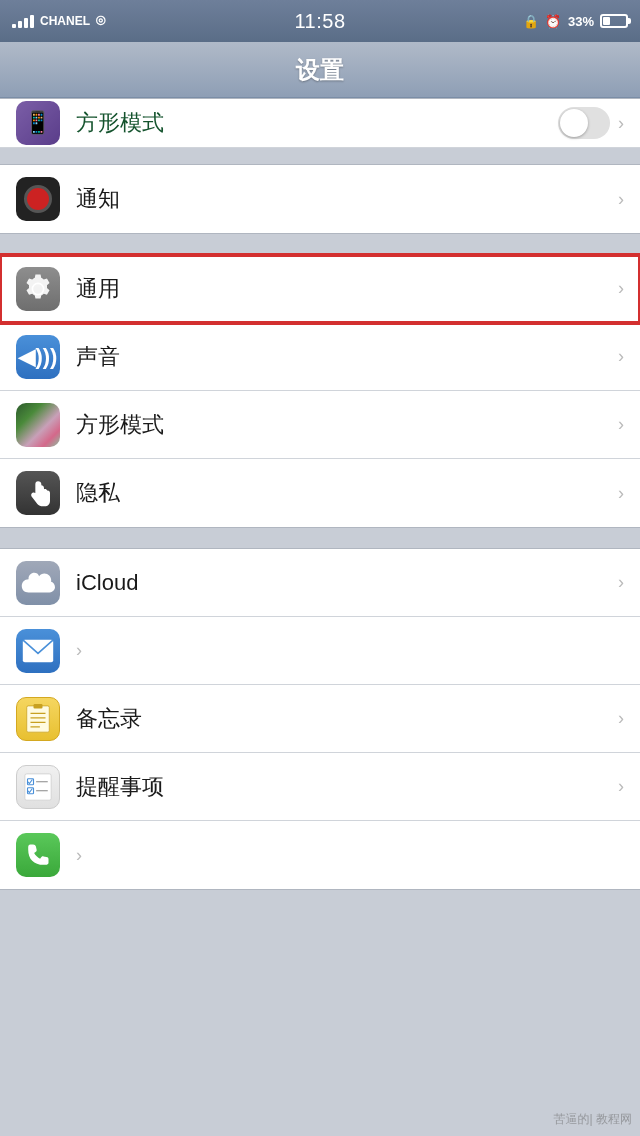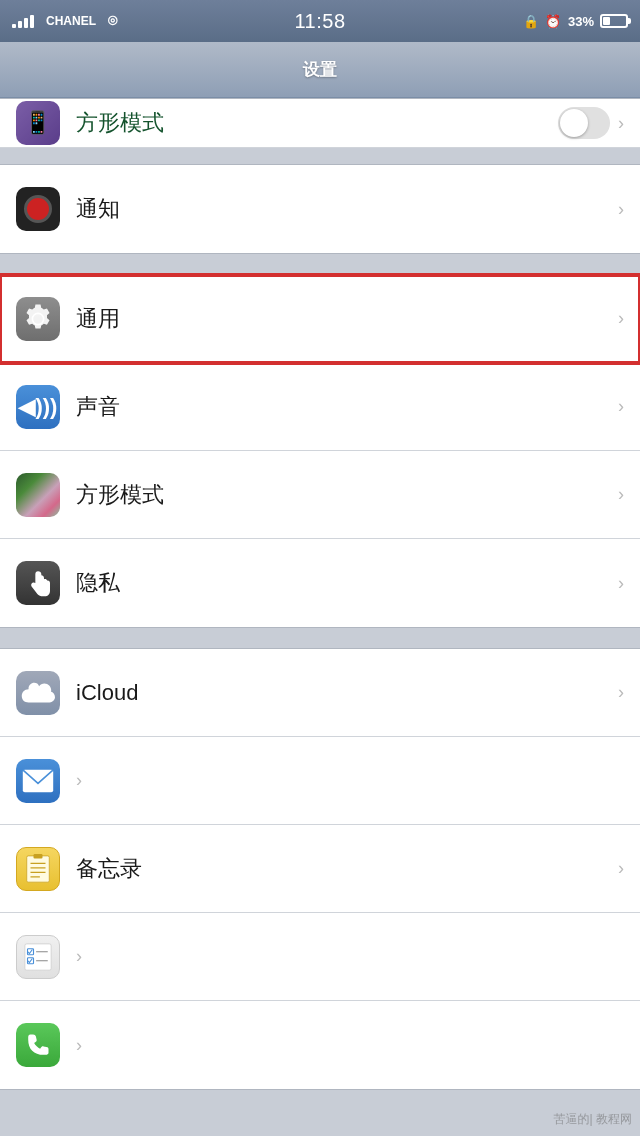--- a/index.html
+++ b/index.html
@@ -19,21 +19,21 @@
       background: linear-gradient(to bottom, #6e7f9a, #5a6d87);
       display: flex;
       align-items: center;
       justify-content: space-between;
       padding: 0 12px;
       position: relative;
     }
     .status-left {
       display: flex;
       align-items: center;
-      gap: 12px;
+      gap: 6px;
       font-size: 13px;
       color: white;
       font-weight: 600;
     }
     .signal-bars {
       display: flex;
       align-items: flex-end;
       gap: 2px;
       height: 14px;
     }
@@ -92,21 +92,21 @@
       width: 640px;
       height: 56px;
       background: linear-gradient(to bottom, #b0bac8, #8e9eb5);
       display: flex;
       align-items: center;
       justify-content: center;
       border-bottom: 1px solid #7a8da6;
     }
     .nav-title {
       color: white;
-      font-size: 17px;
+      font-size: 24px;
       font-weight: 600;
       text-shadow: 0 1px 2px rgba(0,0,0,0.3);
     }
 
     
     .content {
       background: #c8cdd6;
       padding: 0;
     }
 
@@ -116,21 +116,21 @@
       margin-bottom: 20px;
     }
     .settings-list {
       background: white;
       border-top: 1px solid #b0b6c0;
       border-bottom: 1px solid #b0b6c0;
     }
     .settings-row {
       display: flex;
       align-items: center;
-      height: 88px;
+      height: 68px;
       padding: 0 16px;
       background: white;
       border-bottom: 1px solid #d0d4da;
       position: relative;
       cursor: pointer;
     }
     .settings-row:last-child {
       border-bottom: none;
     }
     .settings-row.highlighted {
@@ -421,20 +421,21 @@
           <svg class="checklist-svg" viewBox="0 0 80 80">
             <rect x="5" y="5" width="70" height="70" rx="5" fill="white" stroke="#ccc" stroke-width="2"></rect>
             <rect x="12" y="18" width="16" height="16" rx="2" fill="white" stroke="#4a90d9" stroke-width="3"></rect>
             <polyline points="13,26 17,31 25,20" fill="none" stroke="#4a90d9" stroke-width="3"></polyline>
             <line x1="35" y1="26" x2="66" y2="26" stroke="#888" stroke-width="3"></line>
             <rect x="12" y="42" width="16" height="16" rx="2" fill="white" stroke="#4a90d9" stroke-width="3"></rect>
             <polyline points="13,50 17,55 25,44" fill="none" stroke="#4a90d9" stroke-width="3"></polyline>
             <line x1="35" y1="50" x2="66" y2="50" stroke="#888" stroke-width="3"></line>
           </svg>
         </div>
+        <span class="row-label">提醒事项</span>
         <span class="row-chevron">›</span>
       </div>
 
       <div class="settings-row">
         <div class="row-icon icon-phone">
           <svg class="phone-svg" viewBox="0 0 80 80" fill="white">
             <path d="M18 10 C14 10 12 14 12 18 L12 24 C12 52 28 68 56 68 L62 68 C66 68 70 66 70 62 L70 52 C70 48 68 46 64 46 L56 44 C52 43 50 45 48 48 L46 51 C40 48 32 40 29 34 L32 32 C35 30 37 28 36 24 L34 16 C33 12 30 10 26 10 Z"></path>
           </svg>
         </div>
         <span class="row-chevron">›</span>

